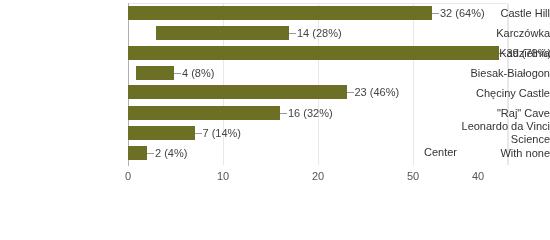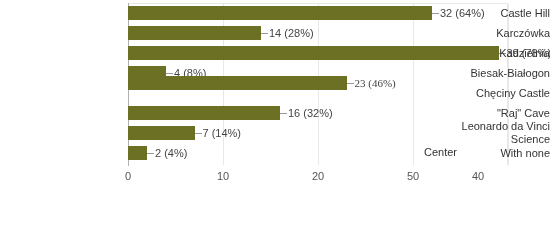--- a/index.html
+++ b/index.html
@@ -110,39 +110,39 @@
 
   <div class="axis-line-y"></div>
 
   <div class="rows">
       <div class="row" style="top: 6px; width: 380px;">
         <div class="bar" title="Castle Hill: 32 (64%)" style="width: 304px; background: rgb(107, 112, 36);"></div>
         <div class="leader" style="left: 304px;"></div>
         <div class="value-label" style="left: 312px;">32 (64%)</div>
       </div>
       <div class="cat-label" style="top: 7px;">Castle Hill</div>
-      <div class="row" style="top: 26px; width: 380px;">
+      <div class="row" style="top: 26px; width: 380px; margin-left: 28px;">
         <div class="bar" title="Karczówka: 14 (28%)" style="width: 133px; background: rgb(107, 112, 36);"></div>
         <div class="leader" style="left: 133px;"></div>
         <div class="value-label" style="left: 141px;">14 (28%)</div>
       </div>
       <div class="cat-label" style="top: 27px;">Karczówka</div>
       <div class="row" style="top: 46px; width: 449px;">
         <div class="bar" title="Kadzielnia: 39 (78%)" style="width: 370.5px; background: rgb(107, 112, 36);"></div>
         <div class="leader" style="left: 370.5px;"></div>
         <div class="value-label" style="left: 378.5px;">39 (78%)</div>
       </div>
       <div class="cat-label" style="top: 47px;">Kadzielnia</div>
-      <div class="row" style="top: 66px; width: 380px;">
+      <div class="row" style="top: 66px; width: 380px; margin-left: 8px;">
         <div class="bar" title="Biesak-Białogon: 4 (8%)" style="width: 38px; background: rgb(107, 112, 36);"></div>
         <div class="leader" style="left: 38px;"></div>
         <div class="value-label" style="left: 46px;">4 (8%)</div>
       </div>
       <div class="cat-label" style="top: 67px;">Biesak-Białogon</div>
-      <div class="row" style="top: 76px; width: 316px; font-family: Liberation Serif, serif;">
+      <div class="row" style="top: 85px; width: 316px;">
         <div class="bar" title="Chęciny Castle: 23 (46%)" style="width: 218.5px; background: rgb(107, 112, 36);"></div>
         <div class="leader" style="left: 218.5px;"></div>
         <div class="value-label" style="left: 226.5px;">23 (46%)</div>
       </div>
       <div class="cat-label" style="top: 87px;">Chęciny Castle</div>
       <div class="row" style="top: 106px; width: 380px;">
         <div class="bar" title="&quot;Raj&quot; Cave: 16 (32%)" style="width: 152px; background: rgb(107, 112, 36);"></div>
         <div class="leader" style="left: 152px;"></div>
         <div class="value-label" style="left: 160px;">16 (32%)</div>
       </div>

